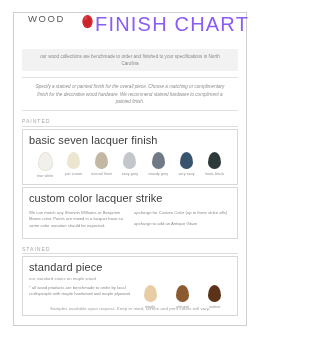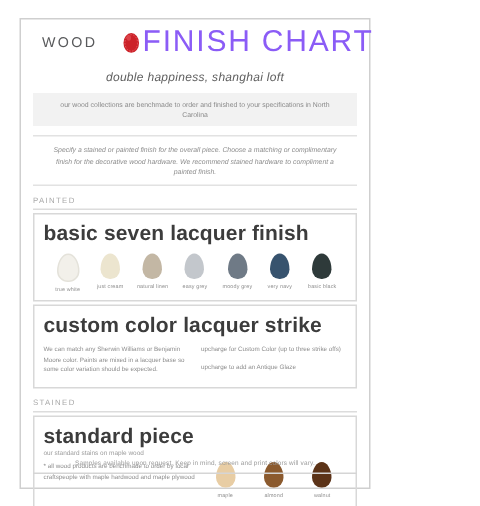--- a/index.html
+++ b/index.html
@@ -24,21 +24,20 @@
     border: 1px solid #cfcfcf;
     background: #ffffff;
     box-sizing: border-box;
   }
 
   
   .header-row {
     position: relative;
     height: 30px;
     display: flex;
-    align-items: center;
     padding-left: 14px;
   }
   .wood-logo {
     font-size: 9.5px;
     letter-spacing: 1.6px;
     color: #58595b;
     font-weight: 400;
   }
   .seal-icon {
     margin-left: 16px;
@@ -97,22 +96,22 @@
   }
 
   .panel {
     margin: 2px 8px 0 8px;
     border: 1px solid #d8d8d8;
     box-sizing: border-box;
     padding: 4px 6px 5px 6px;
   }
 
   .panel-title {
-    font-size: 14px;
-    font-weight: 700;
+    font-size: 11px;
+    font-weight: 400;
     color: #3c3c3c;
     letter-spacing: 0.1px;
     line-height: 1.2;
   }
   .panel-sub {
     font-size: 4.3px;
     color: #9b9b9b;
     margin-top: 1px;
   }
 
@@ -212,21 +211,20 @@
     <span class="seal-icon">
       <svg viewBox="0 0 13 16" width="13" height="16">
         <ellipse cx="6.5" cy="8.6" rx="5.2" ry="6.6" fill="#cc2229"></ellipse>
         <ellipse cx="6.5" cy="8.6" rx="4.2" ry="5.5" fill="none" stroke="#e86a6f" stroke-width="0.5" stroke-dasharray="1 1"></ellipse>
         <ellipse cx="4.9" cy="5.2" rx="1.5" ry="1.9" fill="#de4a50" opacity="0.8"></ellipse>
       </svg>
     </span>
     <span class="finish-chart-title">FINISH CHART</span>
   </div>
 
-  <div class="tagline">double happiness, shanghai loft</div>
 
   <div class="benchmade-band">our wood collections are benchmade to order and finished to your specifications in North Carolina</div>
 
   <div class="specify-band">Specify a stained or painted finish for the overall piece. Choose a matching or complimentary finish for the decorative wood hardware. We recommend stained hardware to compliment a painted finish.</div>
 
   <div class="section-label">PAINTED</div>
 
   <div class="panel">
     <div class="panel-title">basic seven lacquer finish</div>
 

